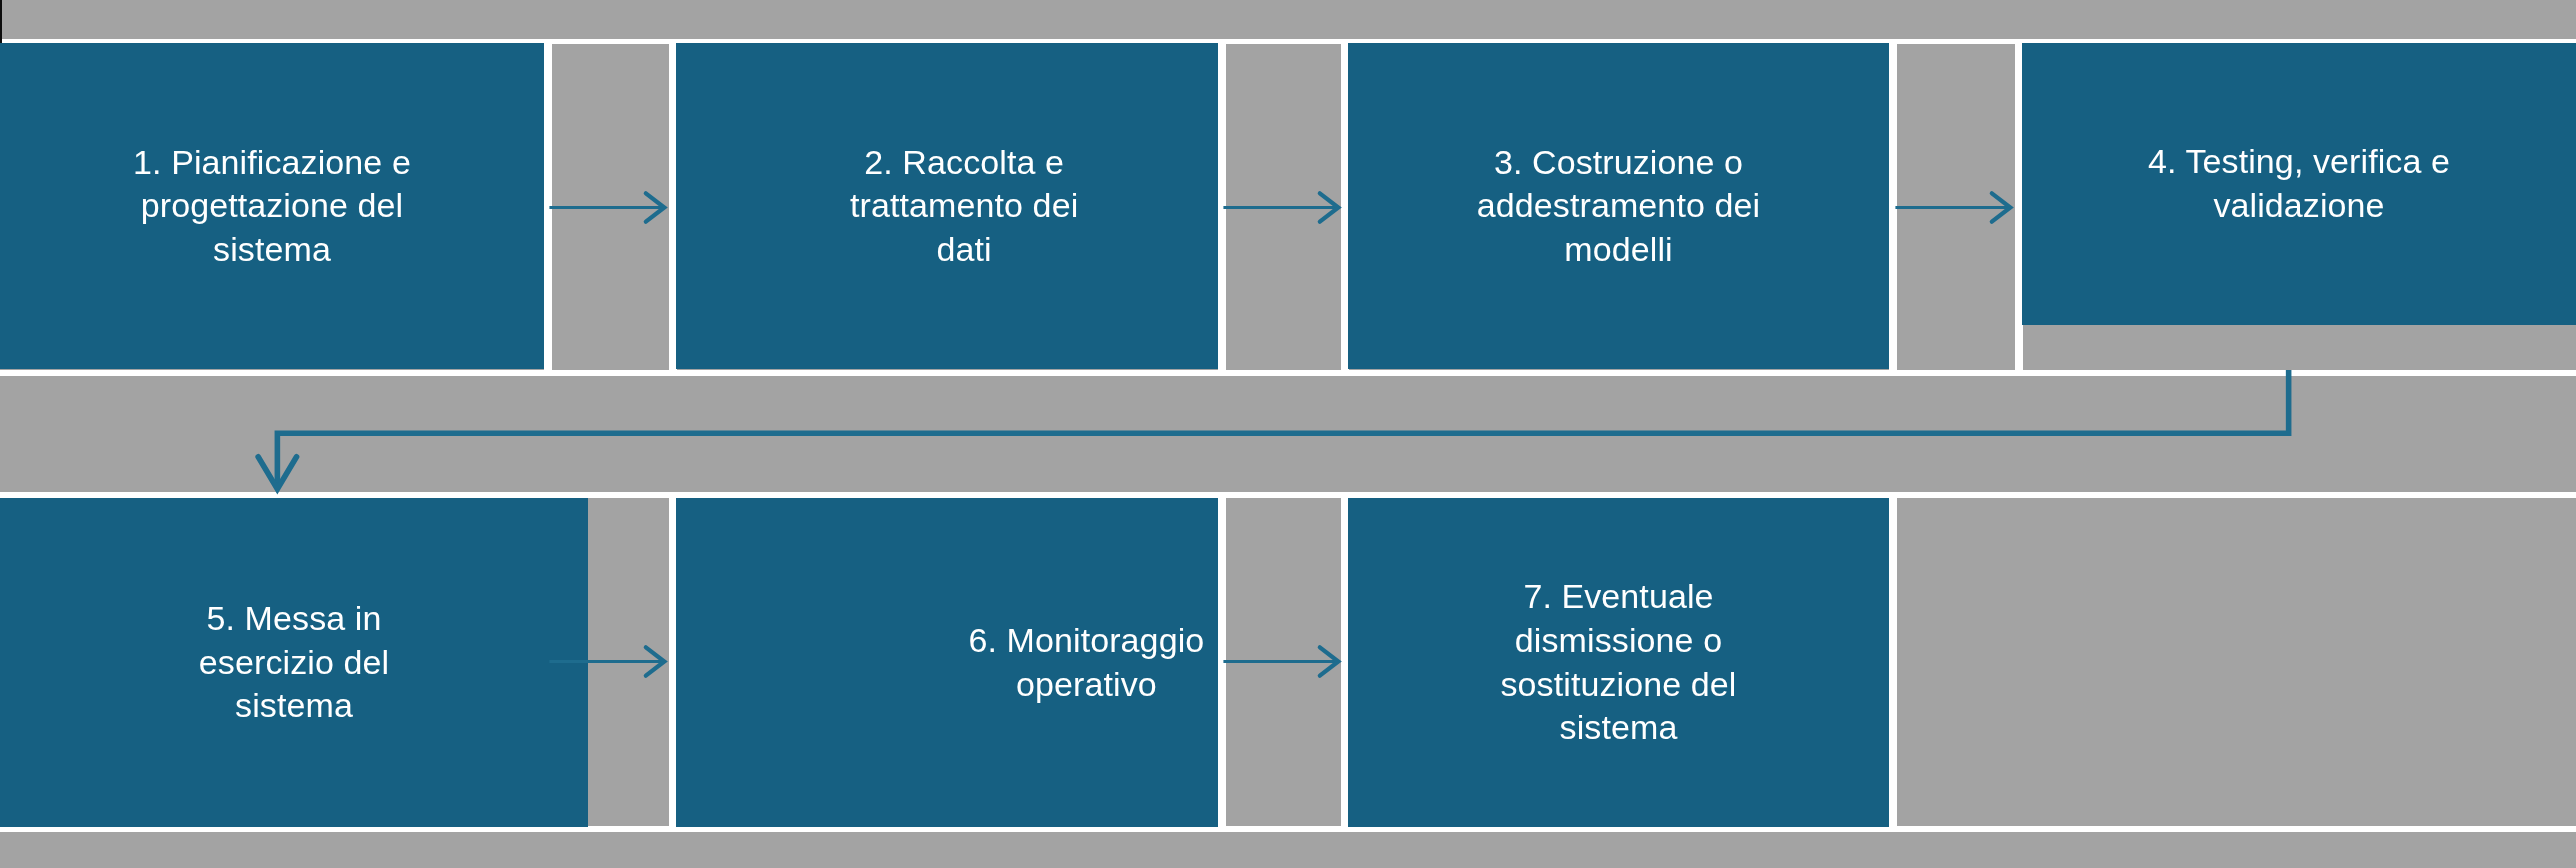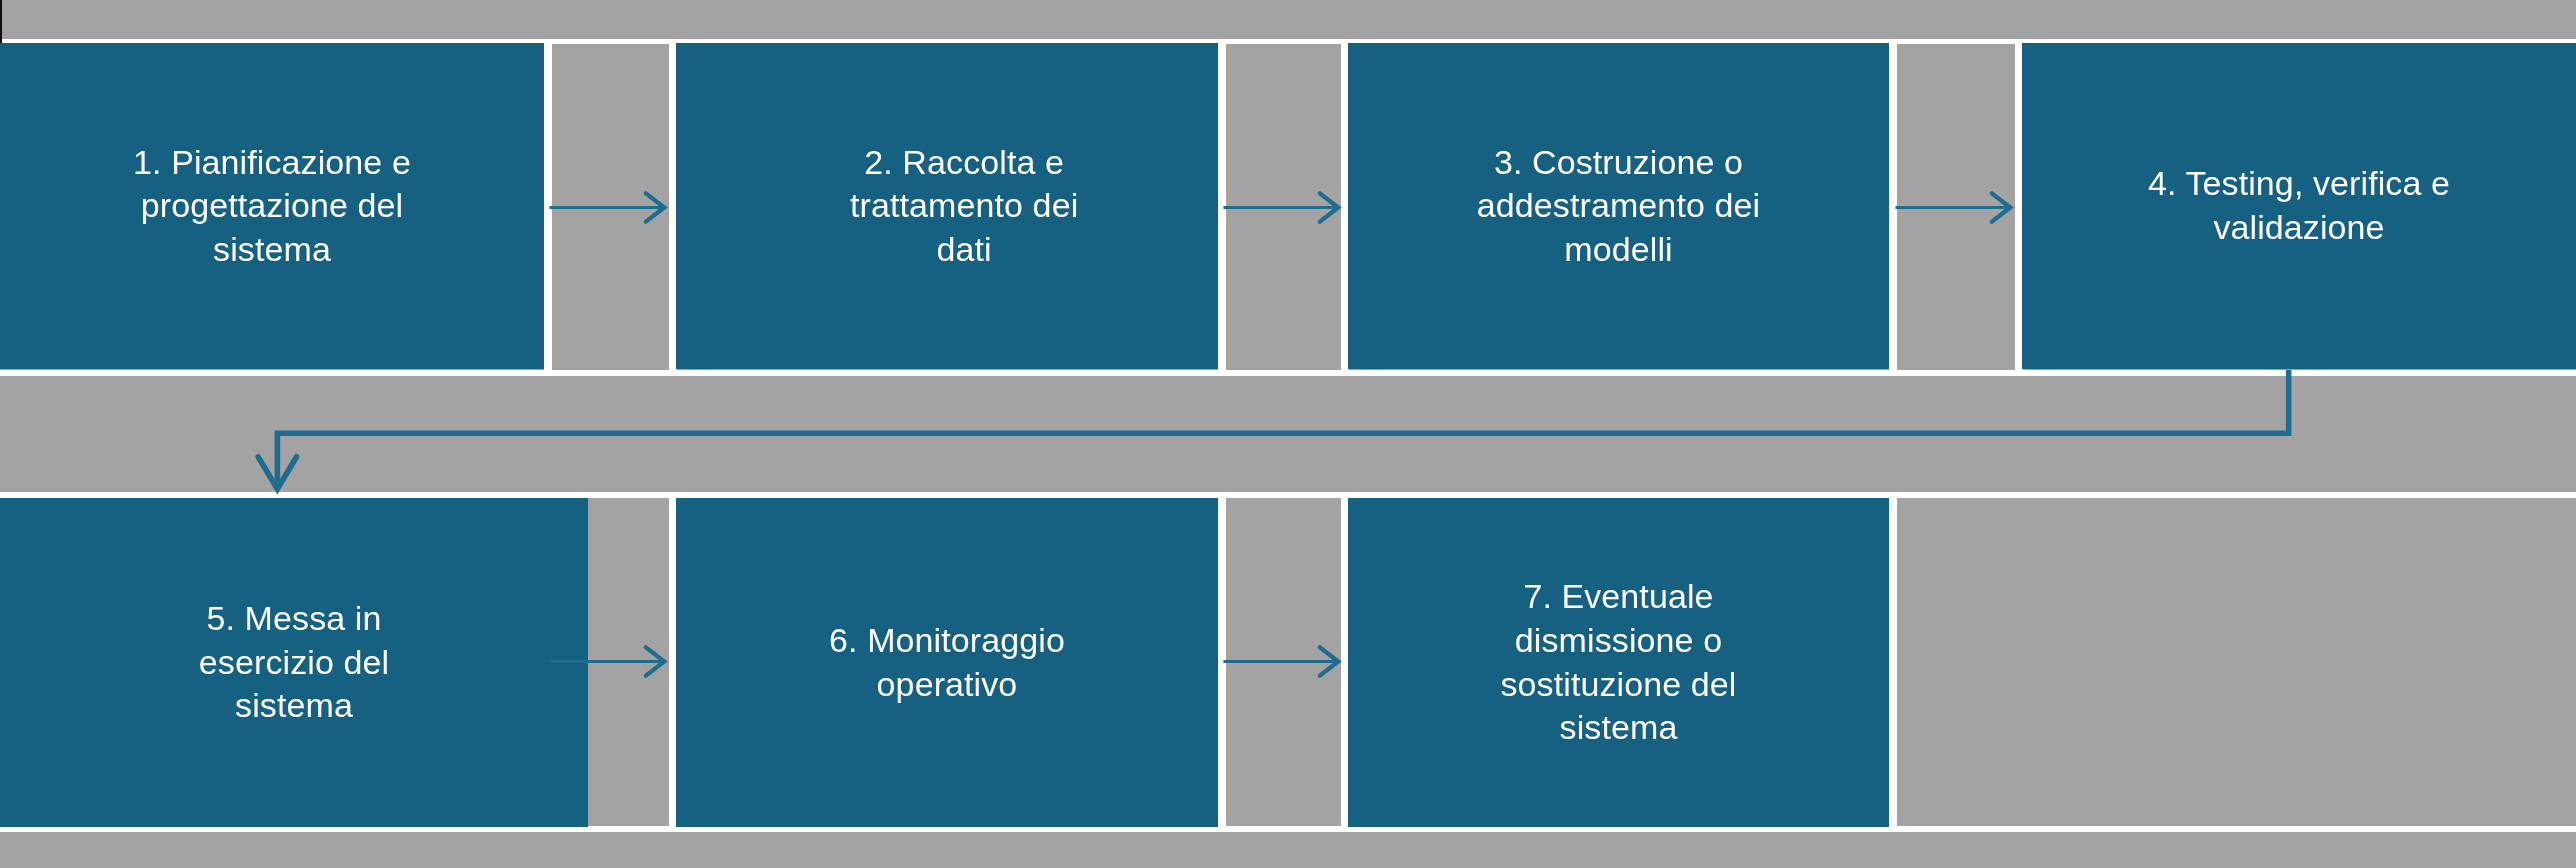--- a/index.html
+++ b/index.html
@@ -117,32 +117,32 @@
 trattamento dei
 dati</span>
   </div>
 
   <div class="node" style="left:1348px; top:43px; width:541px; height:326px;">
     <span class="node-label">3. Costruzione o
 addestramento dei
 modelli</span>
   </div>
 
-  <div class="node" style="left:2022px; top:43px; width:554px; height:326px;">
+  <div class="node" style="left:2022px; top:43px; width:554px; height:282px;">
     <span class="node-label">4. Testing, verifica e
 validazione</span>
   </div>
 
   <div class="node" style="left:0px; top:498px; width:588px; height:329px;">
     <span class="node-label">5. Messa in
 esercizio del
 sistema</span>
   </div>
 
-  <div class="node" style="left:676px; top:498px; width:542px; height:329px;">
+  <div class="node" style="left:676px; top:498px; width:542px; height:329px;justify-content:flex-end;">
     <span class="node-label">6. Monitoraggio
 operativo</span>
   </div>
 
   <div class="node" style="left:1348px; top:498px; width:541px; height:329px;">
     <span class="node-label">7. Eventuale
 dismissione o
 sostituzione del
 sistema</span>
   </div>

